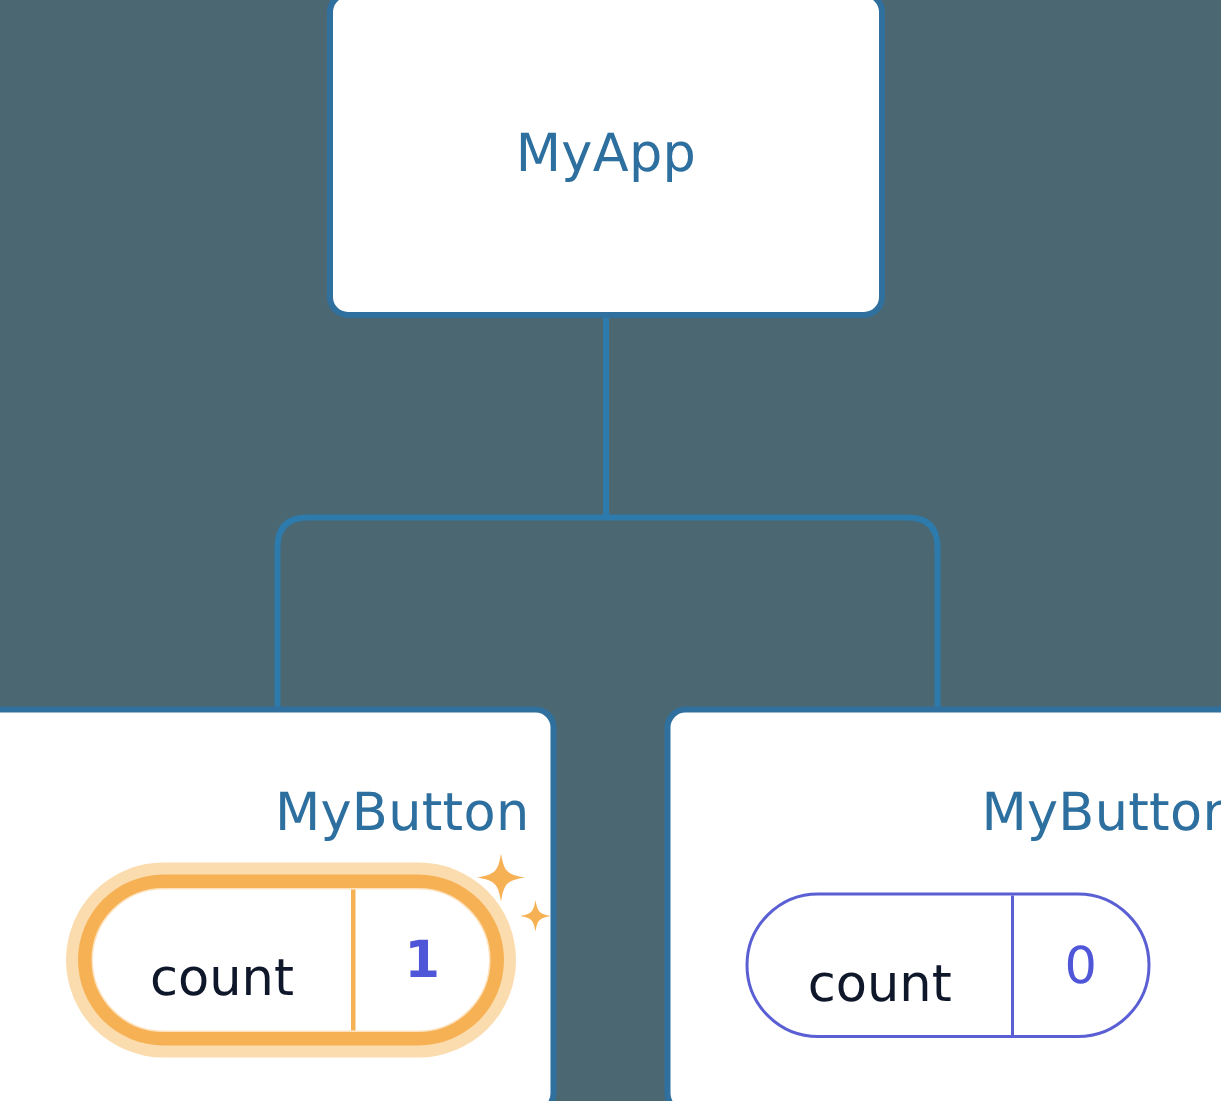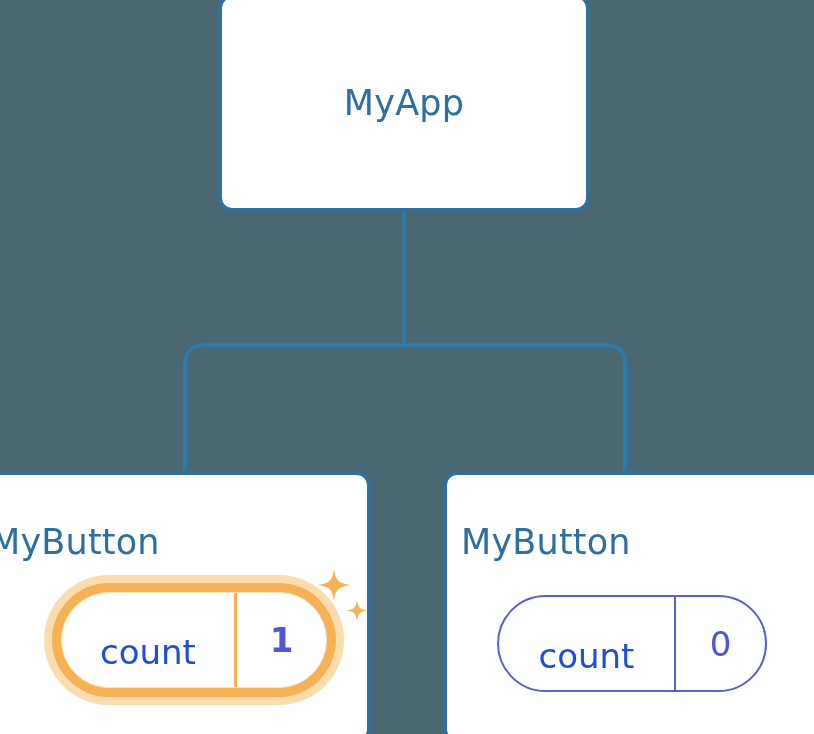--- a/index.html
+++ b/index.html
@@ -62,21 +62,21 @@
     top: 471px;
     width: 385px;
     height: 272px;
   }
 
   .card-title {
     font-size: 35px;
     font-weight: 400;
     color: #2d6f9e;
     letter-spacing: 0.2px;
-    text-align: left;
+    text-align: right;
     white-space: nowrap;
   }
 
   .btn-card-inner {
     position: absolute;
     left: 0;
     top: 0;
     width: 100%;
     height: 100%;
   }
@@ -105,21 +105,21 @@
   }
 
   .pill-cell {
     display: flex;
     align-items: center;
     justify-content: center;
     box-sizing: border-box;
   }
 
   .pill-label {
-    color: #1d4ed8;
+    color: #0f172a;
     white-space: nowrap;
     margin-top: 24px;
   }
 
   .pill-value {
     color: #4f56d8;
     white-space: nowrap;
   }
 
   

